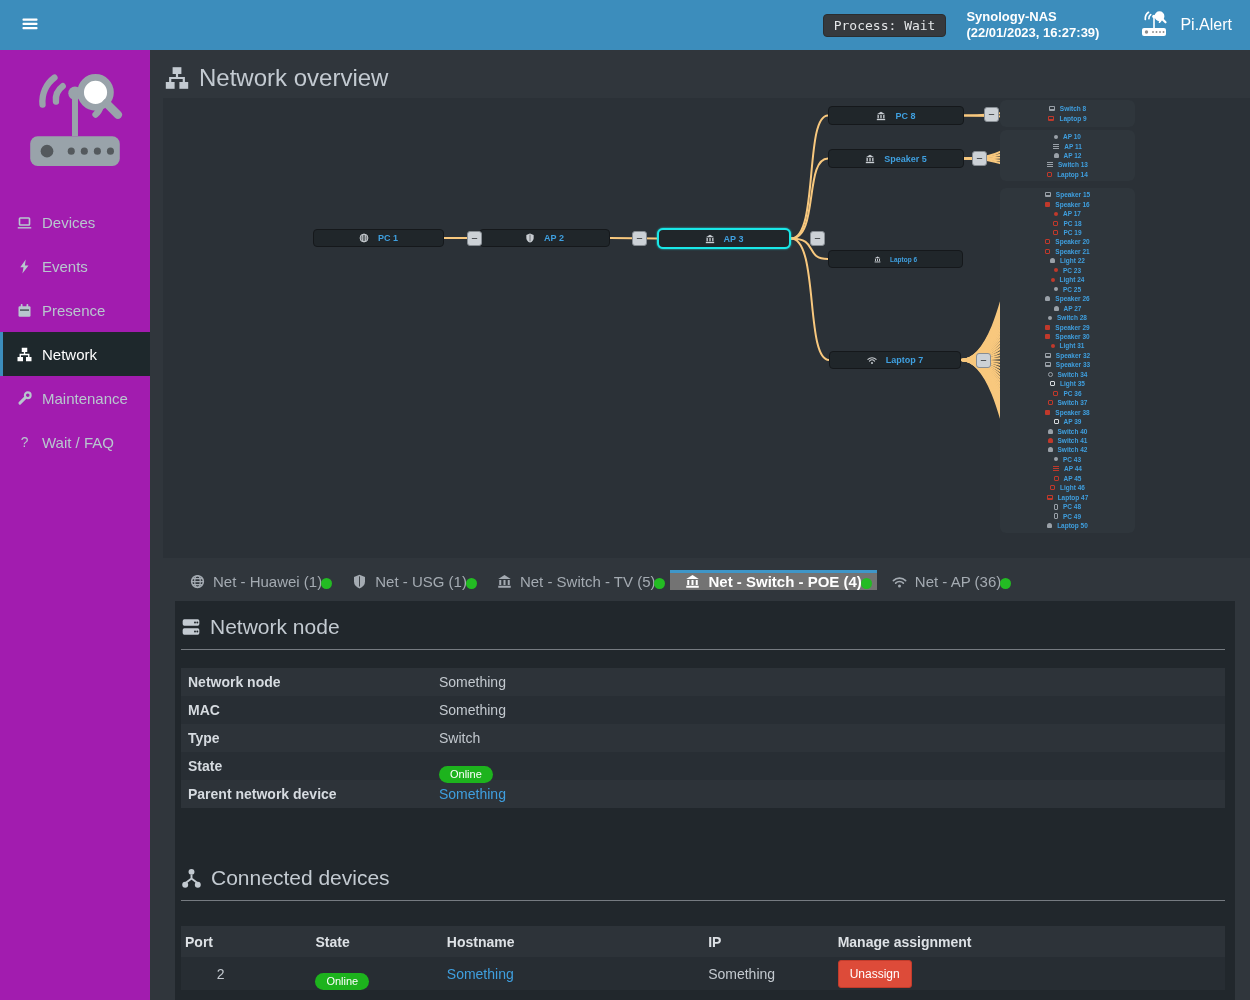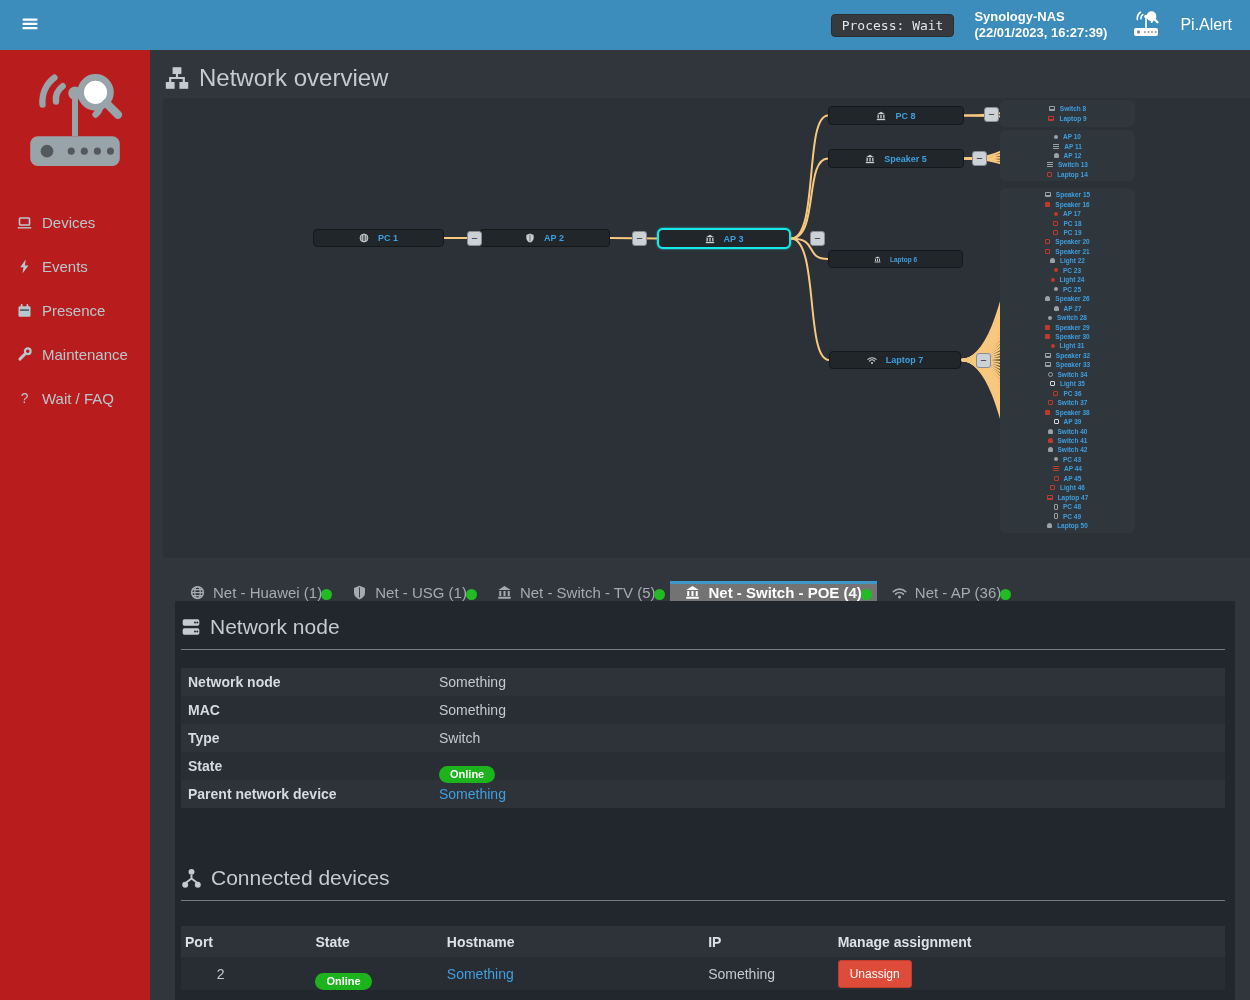--- a/index.html
+++ b/index.html
@@ -10,25 +10,25 @@
   .navbar { position:fixed; top:0; left:0; width:1250px; height:50px; background:#3c8dbc; z-index:50;
     display:flex; align-items:stretch; }
   .logo { width:150px; background:#367fa9; color:#fff; font-size:22px; display:flex;
     align-items:center; justify-content:center; letter-spacing:.3px; }
   .logo b { font-weight:bold; }
   .nav-rest { flex:1; display:flex; align-items:center; padding:0 12px 0 13px; color:#fff; }
   .hamburger { background:none; border:none; color:#fff; cursor:pointer; padding:6px 8px; }
   .nav-spacer { flex:1; }
   .proc-badge { font-family:"DejaVu Sans Mono", monospace; font-size:13px; color:#e4e6e8;
     background:#36393d; border:1px solid #2a2d30; border-radius:4px; padding:3px 10px; margin-right:20px; }
-  .host-info { font-size:13px; font-weight:bold; color:#fff; line-height:16px; margin-right:24px; }
-  .brand { display:flex; align-items:center; gap:19px; font-size:16px; color:#fff; padding-right:6px; }
+  .host-info { font-size:13px; font-weight:bold; color:#fff; line-height:16px; margin-right:40px; }
+  .brand { display:flex; align-items:center; gap:11px; font-size:16px; color:#fff; padding-right:6px; }
 
   
-  .sidebar { position:fixed; top:50px; left:0; width:150px; height:950px; background:#b91c1c; z-index:40; }
+  .sidebar { position:fixed; top:50px; left:0; width:150px; height:950px; background:#a21caf; z-index:40; }
   .side-logo { height:150px; display:flex; align-items:center; justify-content:center; color:#99a3aa; }
   .menu { list-style:none; }
   .menu li { height:44px; display:flex; align-items:center; gap:9px; padding-left:13px;
     color:#b8c7ce; font-size:15px; cursor:pointer; border-left:3px solid transparent; }
   .menu li.active { background:#1e282c; color:#fff; border-left-color:#3c8dbc; }
   .menu li .mi { width:17px; display:flex; justify-content:center; flex:none; }
 
   
   .content { position:absolute; top:50px; left:150px; width:1100px; height:950px; padding:5px 0 0 13px;
     background:#30363c; }
@@ -55,38 +55,38 @@
   .sh-square { width:5px; height:5px; background:currentColor; border-radius:1px; }
   .sh-square-o { width:5px; height:5px; border:1px solid; border-radius:1px; }
   .sh-dot { width:4px; height:4px; background:currentColor; border-radius:50%; }
   .sh-circle { width:5px; height:5px; border:1px solid; border-radius:50%; }
   .sh-person { width:5px; height:5px; background:currentColor; border-radius:50% 50% 20% 20%; }
   .sh-bars { width:6px; height:5px; background:repeating-linear-gradient(to bottom,currentColor 0 1px,transparent 1px 2px); }
   .sh-speaker { width:4px; height:6px; border:1px solid; border-radius:1px; }
   .c-gray { color:#9aa1a8; } .c-red { color:#c0392b; } .c-white { color:#d6dadd; }
 
   
-  .tabs { display:flex; margin-left:12px; height:43px; align-items:flex-end; }
+  .tabs { display:flex; margin-left:12px; height:43px; align-items:center; }
   .tab { position:relative; display:flex; align-items:center; gap:8px; padding:0 15px; font-size:15px;
     color:#a4abb2; cursor:pointer; border-top:3px solid transparent; }
   .tab.active { background:#737373; color:#fff; font-weight:bold; border-top-color:#3f96c8; }
   .tab .dot { position:absolute; top:5px; right:5px; width:11px; height:11px; border-radius:50%; }
   .dot.green { background:#23bb23; } .dot.red { background:#b23b2e; }
 
   
   .pane { margin-left:12px; width:1060px; height:410px; background:#21272c; padding:14px 10px 0 6px; }
   .pane hr { border:none; border-top:1px solid #767b81; margin:10px 0 0 0; }
 
   .detail-rows { margin-top:18px; }
   .drow { display:flex; height:28px; align-items:center; font-size:14px; }
   .drow:nth-child(odd) { background:#2d3339; }
   .drow:nth-child(even) { background:#282e34; }
   .drow .dl { width:258px; padding-left:7px; font-weight:bold; color:#d6dbe0; flex:none; }
   .drow .dv { color:#c3c9cf; }
-  .badge-online { display:inline-block; background:#1db31d; color:#fff; font-size:11px; font-weight:bold;
+  .badge-online { display:inline-block; background:#1db31d; color:#fff; font-size:11px; font-weight:normal;
     border-radius:10px; padding:3px 11px; line-height:1;margin-top:16px; }
   a.slink { color:#3f9fdf; text-decoration:none; cursor:pointer; font-size:14px; }
 
   .cd-title { margin-top:58px; }
   table.devtable { width:100%; border-collapse:collapse; margin-top:25px; font-size:14px; }
   table.devtable th { background:#2d3339; color:#dde1e5; font-weight:bold; text-align:left;
     height:31px; padding-left:4px; }
   table.devtable td { background:#272d33; color:#c3c9cf; height:33px; padding-left:4px; }
   th.c-port,{ } .col-port { width:131px; } .col-state { width:132px; } .col-host { width:263px; }
   .col-ip { width:130px; } .col-manage { width:394px; }
@@ -180,20 +180,33 @@
           <span class="ic" style="width: 15px; height: 15px; display: inline-block;">
             <svg viewBox="0 0 12 12" fill="currentColor" xmlns="http://www.w3.org/2000/svg" style="display:block">
               <rect x="3" y=".8" width="1.4" height="2.6" rx=".5"></rect>
               <rect x="7.6" y=".8" width="1.4" height="2.6" rx=".5"></rect>
               <rect x="1.2" y="2.6" width="9.6" height="8.4" rx="1"></rect>
               <rect x="2.4" y="5.2" width="7.2" height=".9" fill="#222d32"></rect>
             </svg>
           </span>
         </span>
         <span>Presence</span>
+      </li>
+      <li class="active">
+        <span class="mi">
+          <span class="ic" style="width: 15px; height: 15px; display: inline-block;">
+            <svg viewBox="0 0 12 12" fill="currentColor" xmlns="http://www.w3.org/2000/svg" style="display:block">
+              <rect x="3.8" y=".6" width="4.4" height="3.4"></rect>
+              <rect x=".4" y="8" width="4.4" height="3.4"></rect>
+              <rect x="7.2" y="8" width="4.4" height="3.4"></rect>
+              <path d="M6 4v2M2.6 8V6h6.8v2M9.4 6v2" fill="none" stroke="currentColor" stroke-width="1.1"></path>
+            </svg>
+          </span>
+        </span>
+        <span>Network</span>
       </li>
       <li>
         <span class="mi">
           <span class="ic" style="width: 15px; height: 15px; display: inline-block;">
             <svg viewBox="0 0 12 12" fill="currentColor" xmlns="http://www.w3.org/2000/svg" style="display:block">
               <circle cx="8.6" cy="3.4" r="2.3" fill="none" stroke="currentColor" stroke-width="1.7"></circle>
               <path d="M2.3 9.7 6.7 5.3" stroke="currentColor" stroke-width="2.3" stroke-linecap="round"></path>
             </svg>
           </span>
         </span>

